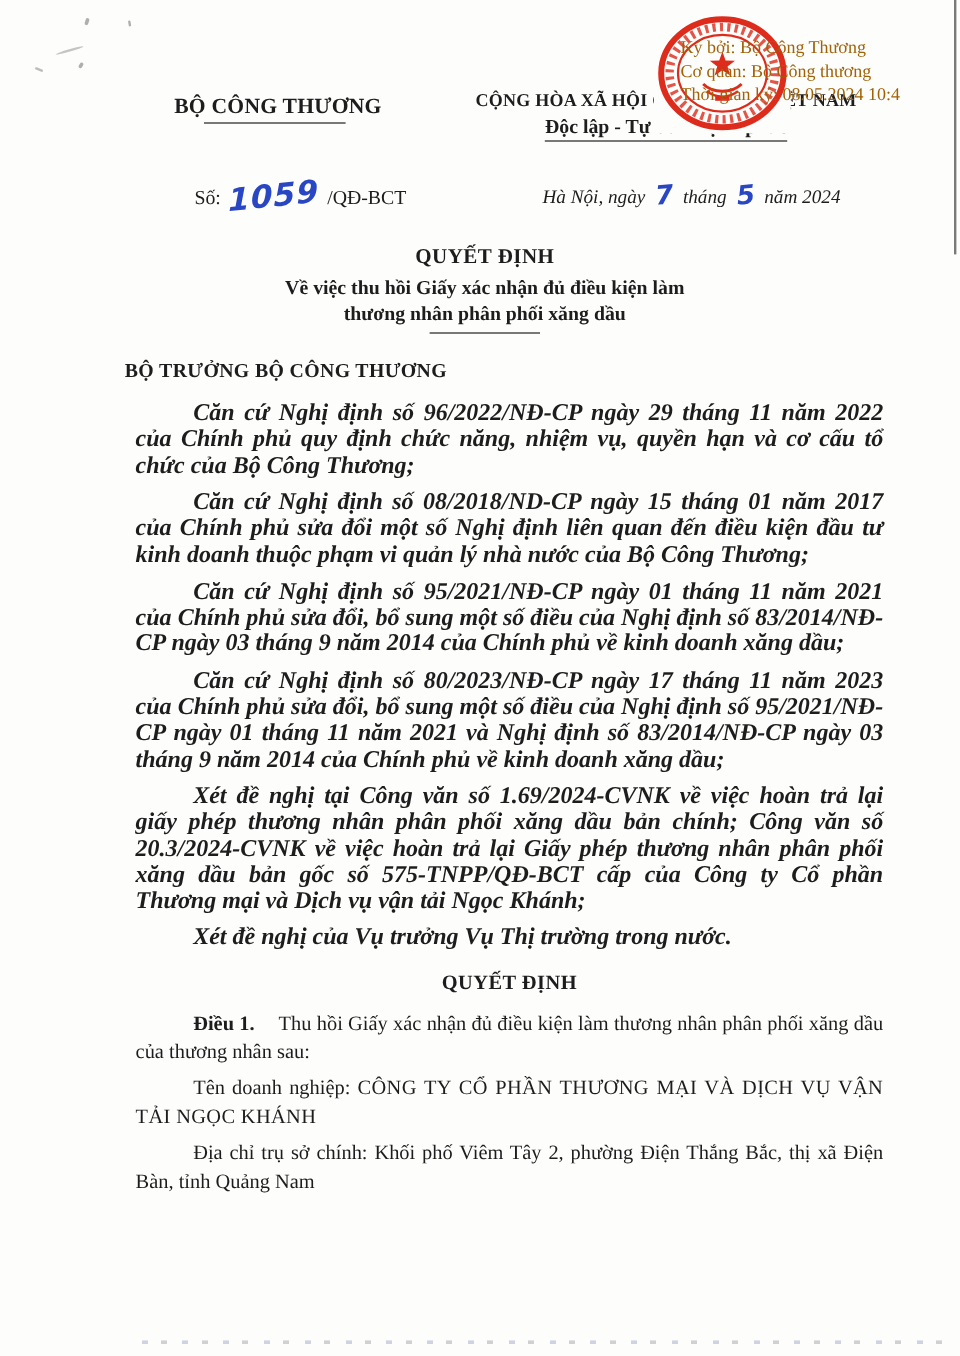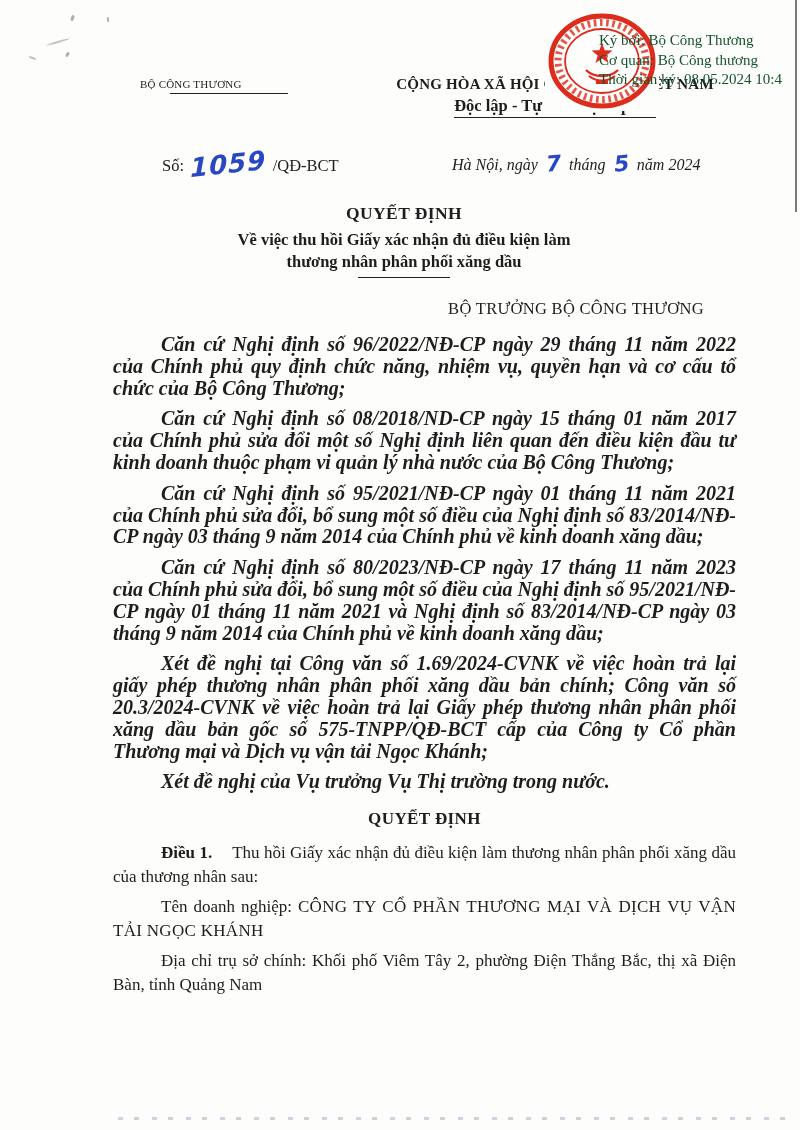--- a/index.html
+++ b/index.html
@@ -16,40 +16,40 @@
   .pm3{left:46px;top:41px;width:24px;height:2px;border-radius:50%;transform:rotate(-16deg);opacity:.4;}
   .pm4{left:66px;top:52px;width:3px;height:5px;transform:rotate(30deg);}
   .pm5{left:29px;top:57px;width:7px;height:2px;transform:rotate(22deg);opacity:.45;}
   .bottom-noise{
     position:absolute;left:118px;top:1117px;width:678px;height:3px;opacity:.55;
     background:repeating-linear-gradient(90deg,
       rgba(70,80,150,.45) 0 5px, transparent 5px 16px,
       rgba(50,50,65,.4) 16px 21px, transparent 21px 34px);
   }
   
-  .hdr-left{position:absolute;left:140px;top:78px;width:178px;text-align:left;font-weight:normal;font-size:11px;letter-spacing:.2px;z-index:1;}
+  .hdr-left{position:absolute;left:140px;top:78px;width:178px;text-align:right;font-weight:bold;font-size:18px;letter-spacing:.2px;z-index:1;}
   .hdr-left .u{width:118px;border-top:1.6px solid #222;margin:3px auto 0;}
   .hdr-right{position:absolute;left:372px;top:76px;width:366px;text-align:center;z-index:1;}
   .hdr-right .l1{font-weight:bold;font-size:15px;letter-spacing:.2px;white-space:nowrap;}
   .hdr-right .l2{display:inline-block;font-weight:bold;font-size:16.5px;margin-top:3px;border-bottom:1.7px solid #222;padding-bottom:1px;}
   
   .seal-box{position:absolute;left:545px;top:12px;width:114px;height:99px;background:#fdfdfc;z-index:5;}
-  .sig-text{position:absolute;left:599px;top:31px;z-index:6;color:#14532d;font-size:15px;line-height:19.5px;white-space:nowrap;}
+  .sig-text{position:absolute;left:567px;top:31px;z-index:6;color:#a16207;font-size:15px;line-height:19.5px;white-space:nowrap;}
   
   .so-line{position:absolute;left:162px;top:147px;font-size:16.5px;z-index:1;}
   .hand{color:#2a47c3;display:inline-block;font-style:italic;font-weight:600;font-family:"DejaVu Sans",sans-serif;}
   .hand-num{font-size:26px;transform:rotate(-6deg) skewX(-6deg);letter-spacing:1px;position:relative;top:2px;margin:0 2px;}
   .date-line{position:absolute;left:452px;top:150px;font-size:16px;font-style:italic;z-index:1;white-space:nowrap;}
   .hand-day,.hand-month{font-size:22px;transform:rotate(-5deg);position:relative;top:1px;margin:0 4px;}
   
   .title-block{position:absolute;left:104px;top:203px;width:600px;text-align:center;}
   .title-main{font-weight:bold;font-size:17.5px;letter-spacing:.4px;}
   .title-sub{font-weight:bold;font-size:16.5px;line-height:22px;margin-top:5px;}
   .title-rule{width:92px;border-top:1.7px solid #222;margin:4px auto 0;}
-  .authority{position:absolute;left:104px;top:299px;width:600px;text-align:right;font-weight:normal;font-size:16.5px;letter-spacing:.3px;}
+  .authority{position:absolute;left:104px;top:299px;width:600px;text-align:left;font-weight:bold;font-size:16.5px;letter-spacing:.3px;}
   
   .body{position:absolute;left:113px;top:334px;width:623px;}
   .body p{margin:0 0 9px 0;}
   p.recital{font-style:italic;font-size:20px;line-height:21.8px;text-align:justify;text-indent:48px;font-weight:bold;}
   .decision-heading{text-align:center;font-weight:bold;font-size:17px;letter-spacing:.4px;margin:16px 0 12px 0 !important;}
   p.plain{font-size:17px;line-height:23.5px;text-align:justify;text-indent:48px;margin-bottom:7px !important;}
   p.plain b{margin-right:20px;}
   .company-name{letter-spacing:.3px;}
 </style>
 </head>

